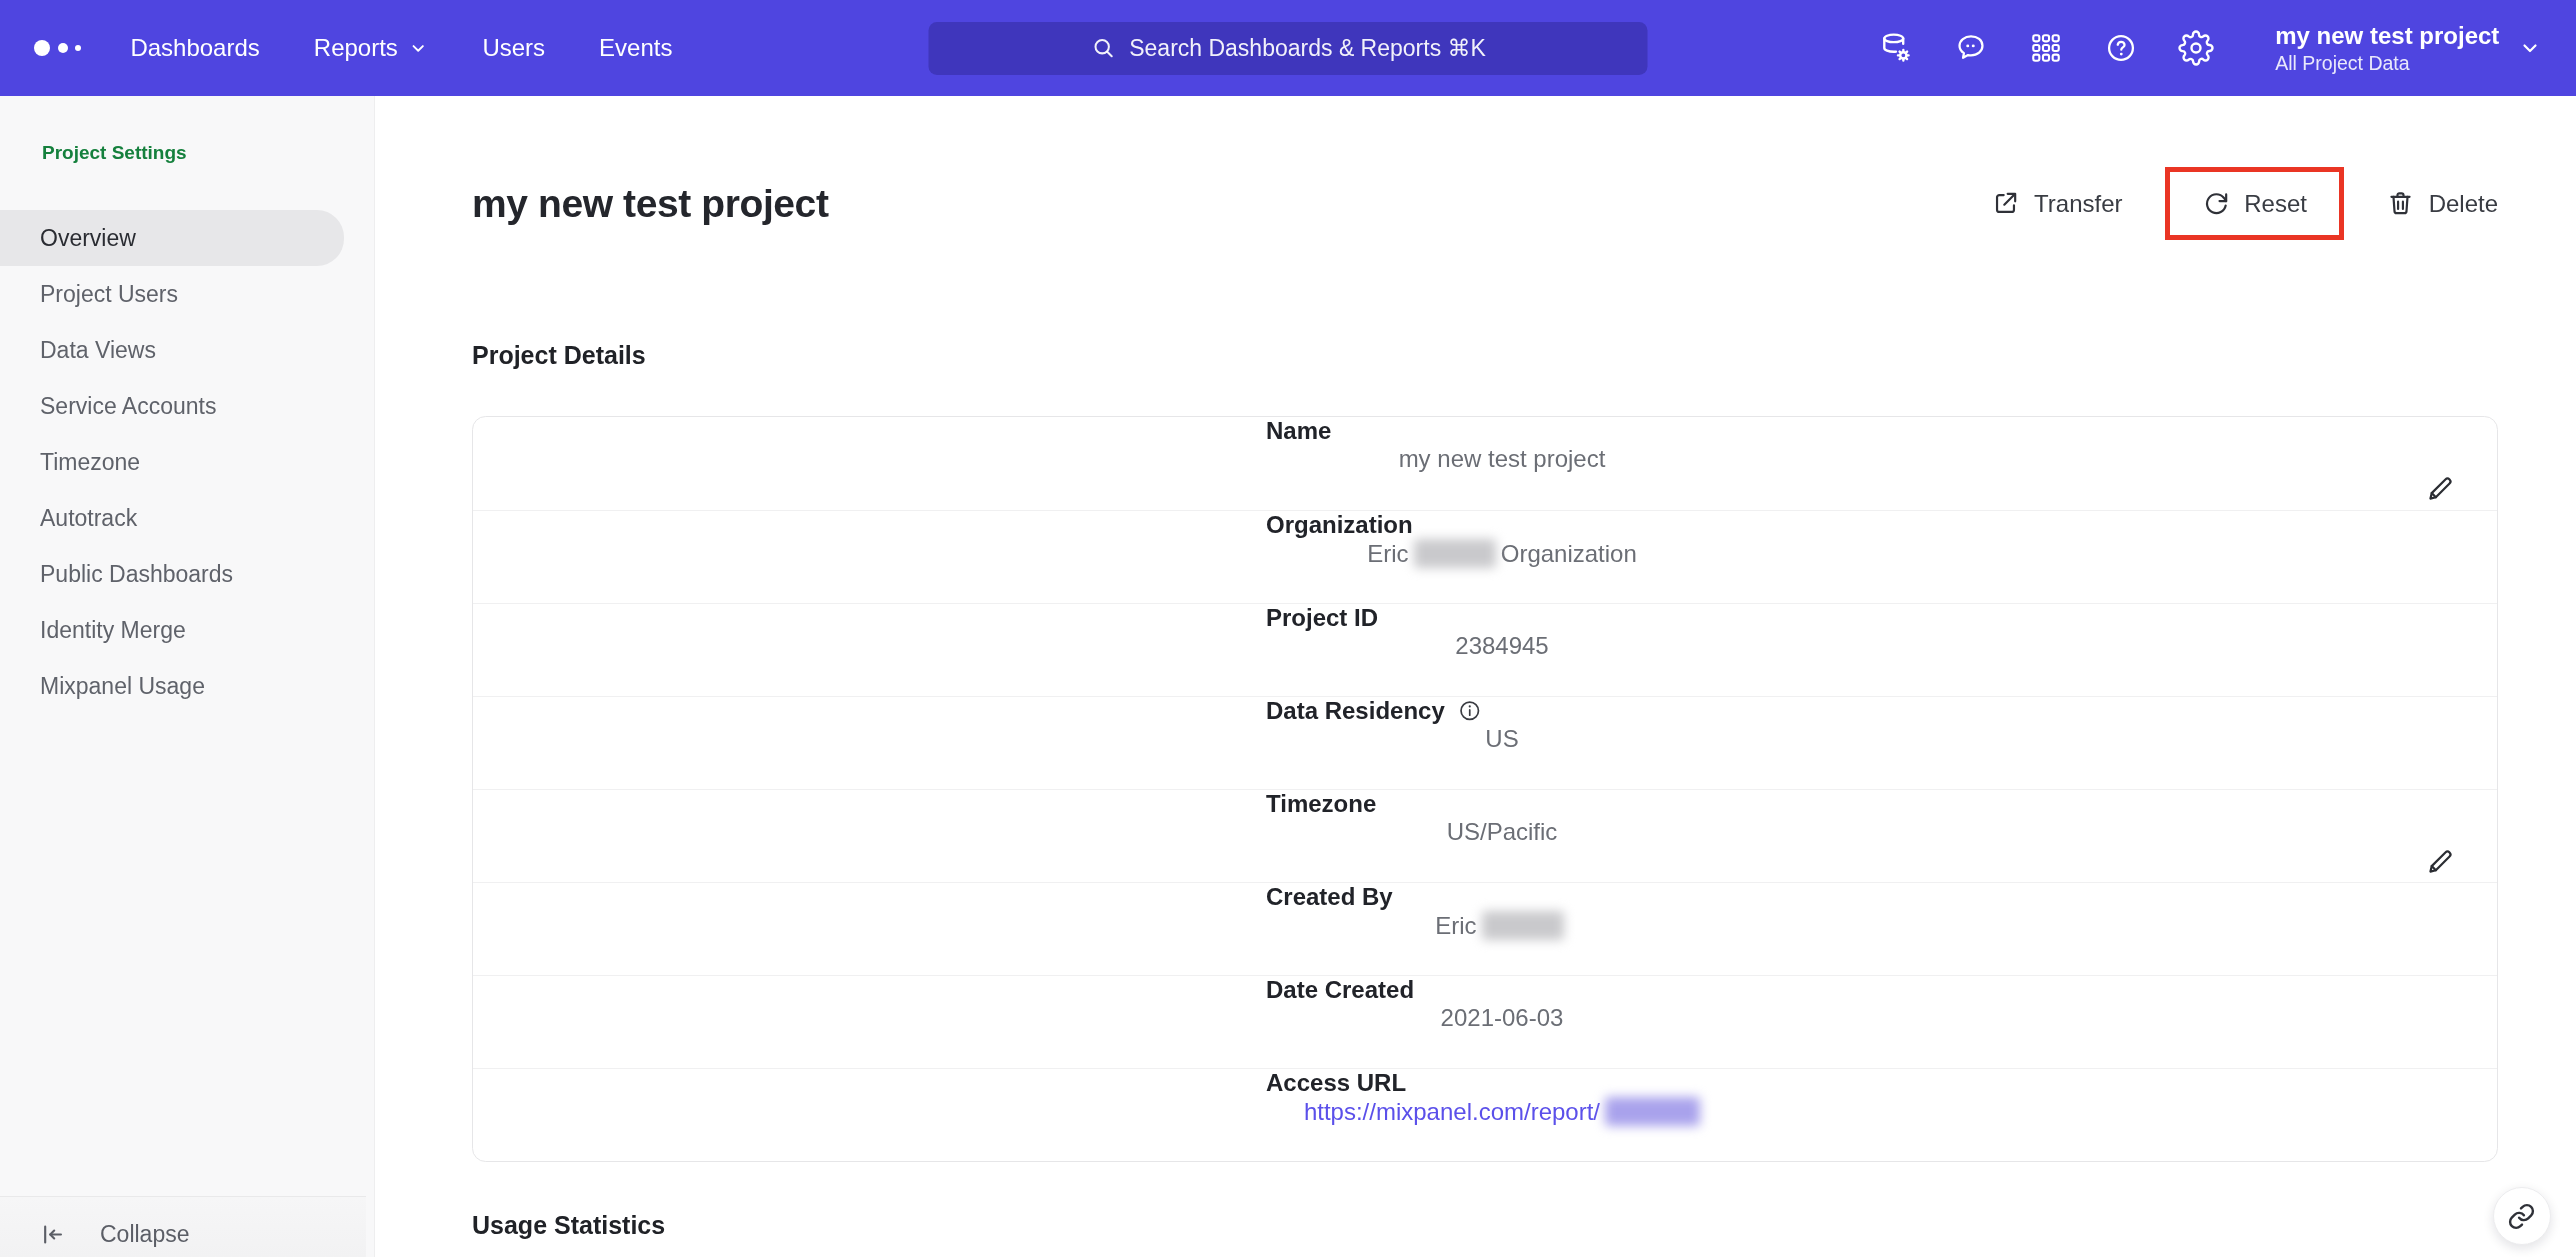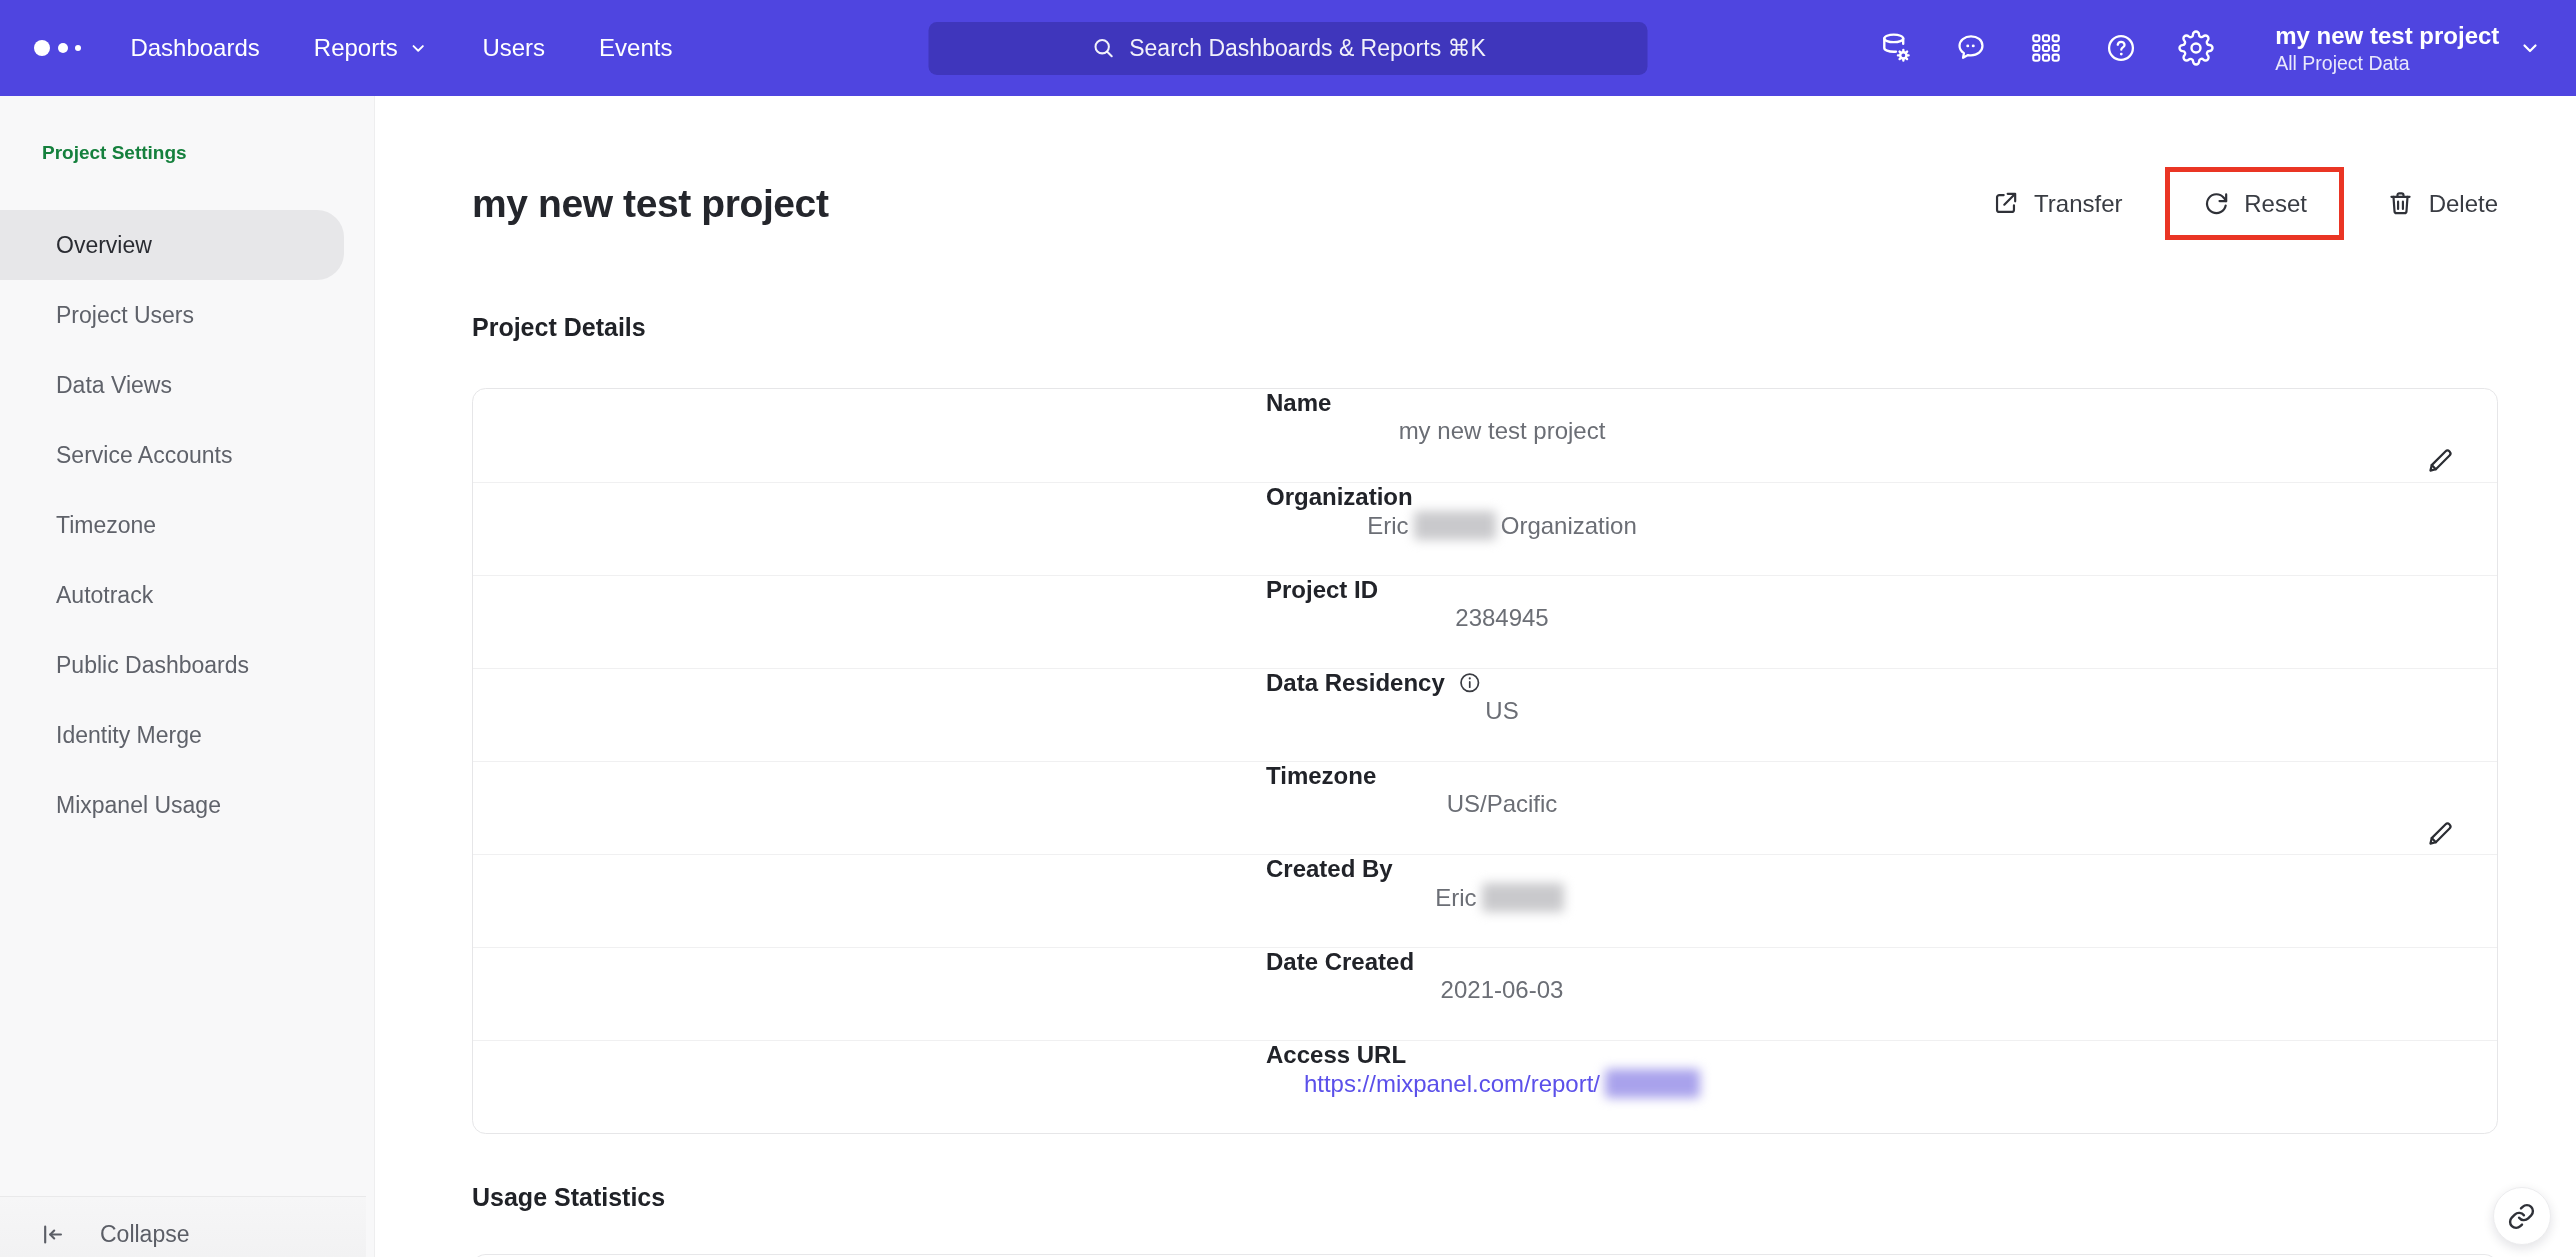--- a/index.html
+++ b/index.html
@@ -26,40 +26,40 @@
   .ps-text { display:flex; flex-direction:column; line-height:1.25; }
   .ps-name { font-size:24px; font-weight:700; }
   .ps-scope { font-size:19.5px; color:rgba(255,255,255,.88); }
 
   
   .app { display:flex; height:1176px; }
   .sidebar { width:375px; background:#f8f8f9; border-right:1.7px solid #eeeeef;
     position:relative; flex-shrink:0; }
   .sidebar-title { font-size:19px; font-weight:700; color:#15803d; margin:46px 0 0 42px; }
   .side-list { margin-top:46px; }
-  .side-item { height:70px; display:flex; align-items:center; padding-left:56px;
+  .side-item { height:56px; display:flex; align-items:center; padding-left:40px;
     font-size:23px; color:#5f626a; cursor:pointer;text-align:center; }
   .side-item.selected { background:#e7e7e9; width:344px; border-radius:0 27px 27px 0;
     color:#2a2c32; font-weight:500; }
   .sidebar-footer { position:absolute; left:0; right:8px; bottom:0; height:76px;
     border-top:1.7px solid #e9e9ea; display:flex; align-items:center; gap:34px;
     padding-left:39px; color:#5b5e66; font-size:23px; cursor:pointer;
     background:linear-gradient(#f6f6f7,#f1f1f2); }
 
   .content { flex:1; padding:0 78px 0 97px; position:relative; }
   .content-header { display:flex; justify-content:space-between; align-items:center; margin-top:71px; }
   .page-title { font-size:39px; font-weight:700; color:#24262c; letter-spacing:-0.4px; }
   .actions { display:flex; align-items:center; gap:37px; }
   .action { display:flex; align-items:center; gap:13.6px; font-size:24px; font-weight:400;
     color:#393c43; cursor:pointer; white-space:nowrap; }
   .reset-box { position:relative; border:5.1px solid #ea3524; padding:17px 32px; margin:0 5.1px; }
   .action .a-icon { display:flex; color:#2f3138; }
 
   .section-title { font-size:25px; font-weight:700; color:#202227; }
-  .title-details { margin-top:73px; }
+  .title-details { margin-top:101px; }
   .card { margin-top:46px; border:1.7px solid #e6e6e8; border-radius:13.6px; background:#fff; overflow:hidden; }
   .row { height:93px; display:flex; align-items:center; padding-left:34px; border-top:1.7px solid #f0f0f1;flex-direction:column; }
   .row:first-child { border-top:none; }
   .row-label { width:472px; flex-shrink:0; font-size:24px; font-weight:700; color:#212329;
     display:flex; align-items:center; gap:12px; }
   .row-value { font-size:24px; color:#6b6e75; display:flex; align-items:center; }
   .row-edit { margin-left:auto; margin-right:41px; color:#2b2d33; cursor:pointer; display:flex; }
   .info-icon { color:#3a3c42; display:flex; cursor:pointer; }
   .redacted { display:inline-block; width:82px; height:29px; border-radius:3.4px;
     background:#c9c9cc; filter:blur(5.1px); margin:0 5.1px; }

